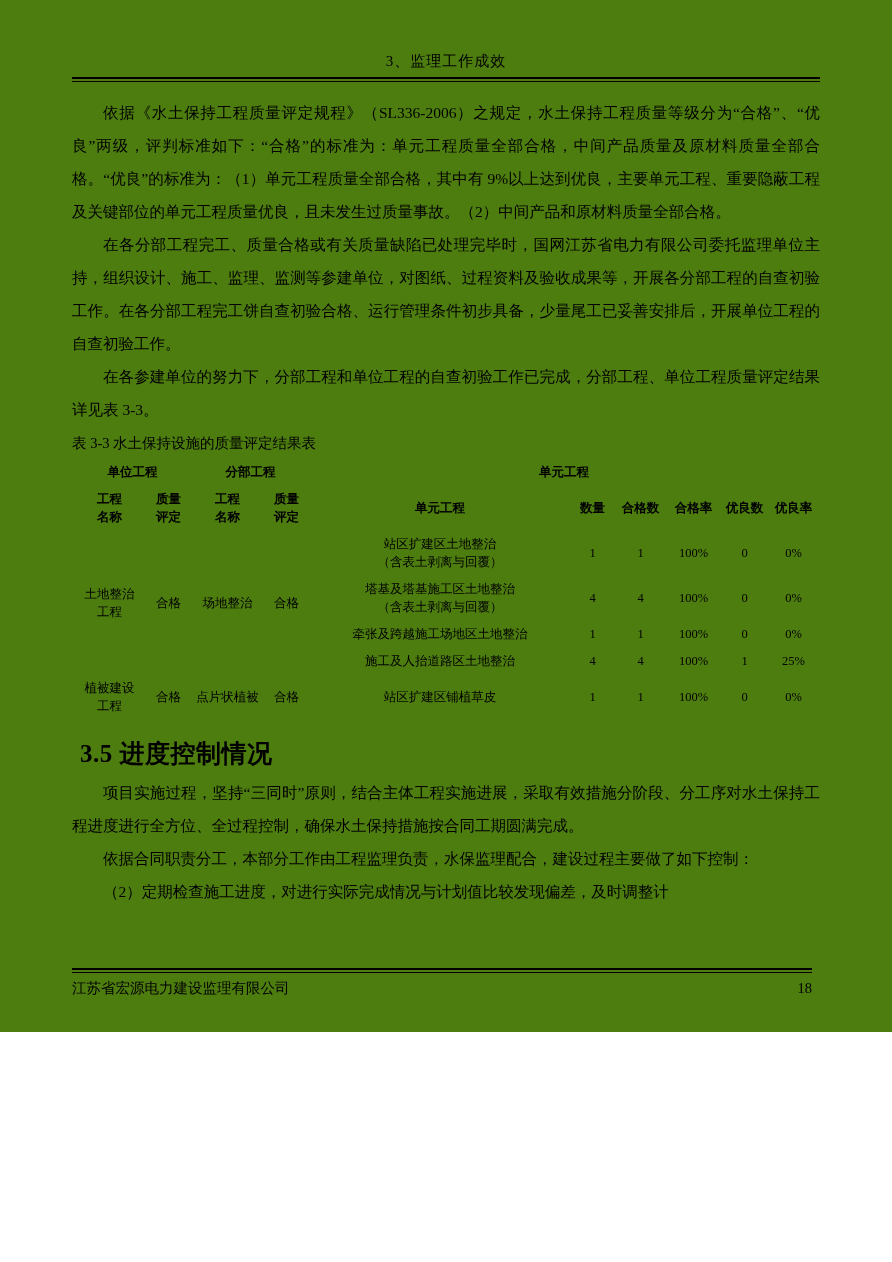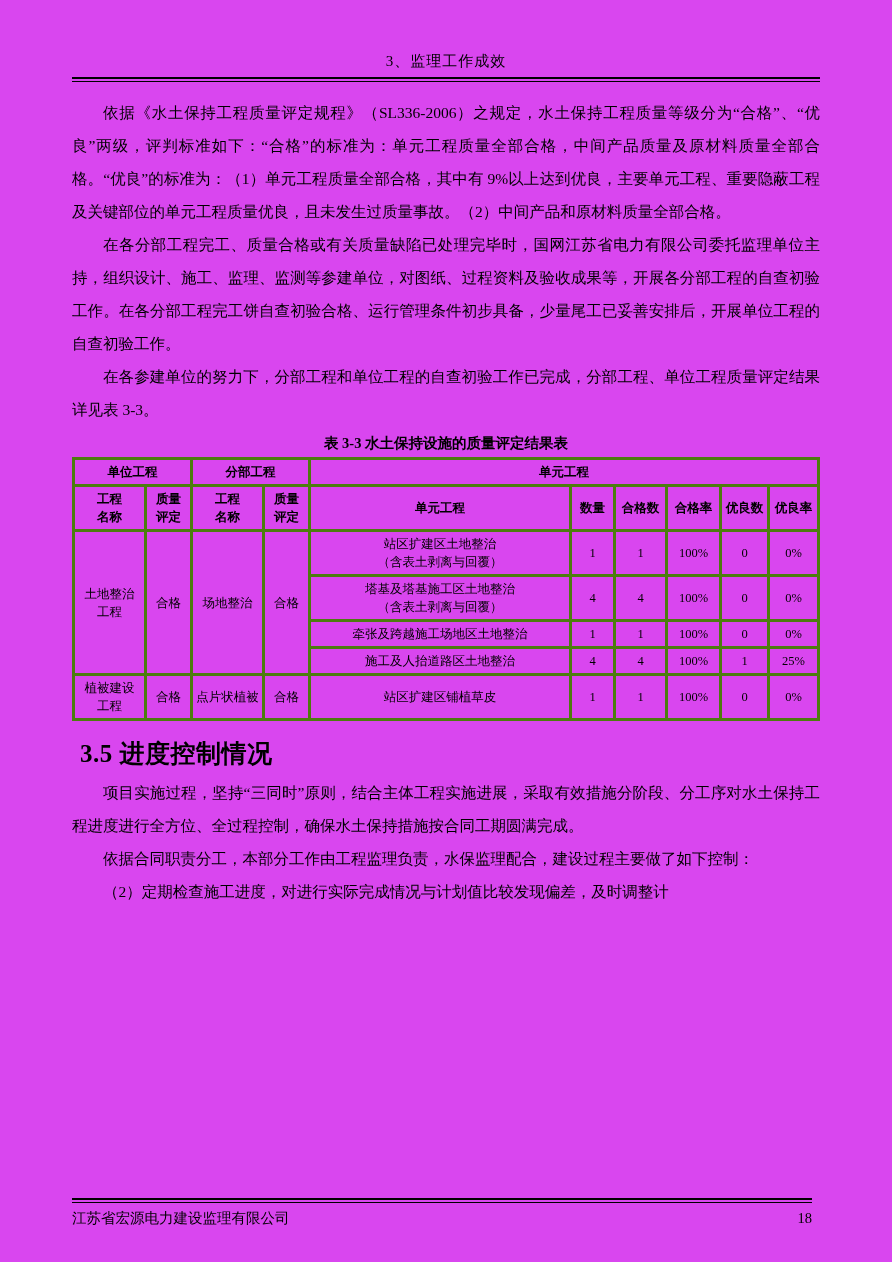--- a/index.html
+++ b/index.html
@@ -7,23 +7,23 @@
     padding: 0;
     background: #ffffff;
   }
   body {
     font-family: "Liberation Serif", "DejaVu Serif", serif;
     color: #000000;
   }
   .page {
     position: relative;
     width: 892px;
-    height: 1262px;
+    height: 1032px;
     margin: 0 auto;
-    background: #d946ef;
+    background: #4d7c0f;
     box-sizing: border-box;
     padding: 52px 72px 40px 72px;
   }
   
   .page-header {
     text-align: center;
     font-size: 15px;
     letter-spacing: 1px;
     padding-bottom: 6px;
   }
@@ -39,23 +39,22 @@
   p.body {
     font-size: 15.5px;
     line-height: 33px;
     margin: 0;
     text-align: justify;
     text-justify: inter-ideograph;
     text-indent: 2em;
   }
   
   .table-caption {
-    text-align: center;
     font-size: 14.5px;
-    font-weight: bold;
+    font-weight: normal;
     margin: 8px 0 4px 0;
   }
   
   table.qtable {
     border-collapse: collapse;
     width: 100%;
     font-size: 12.5px;
     table-layout: fixed;
   }
   table.qtable td, table.qtable th {

